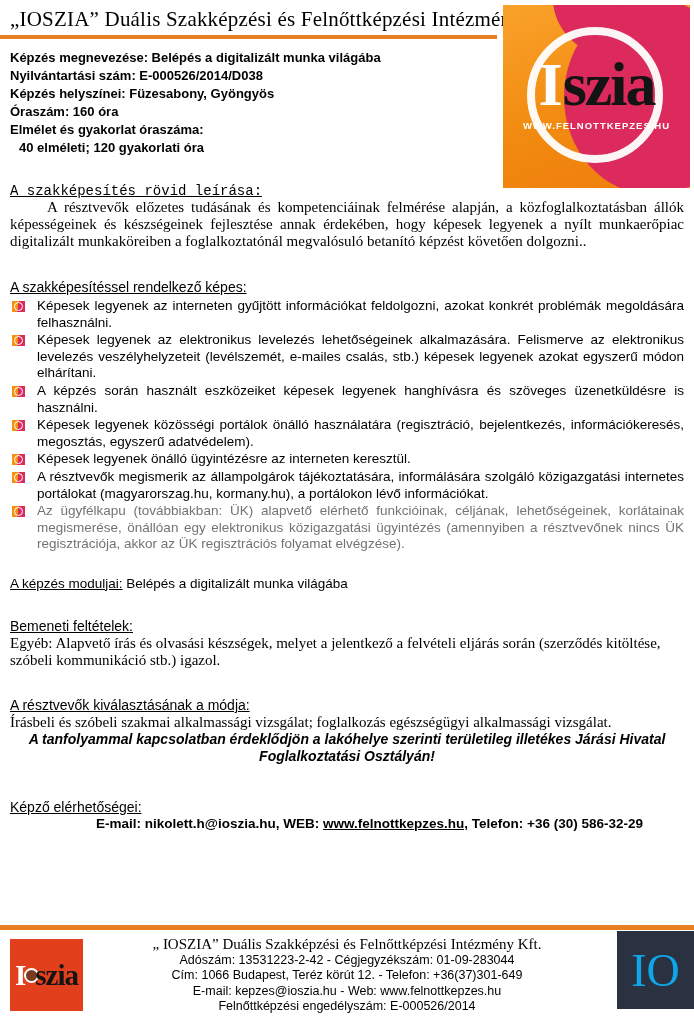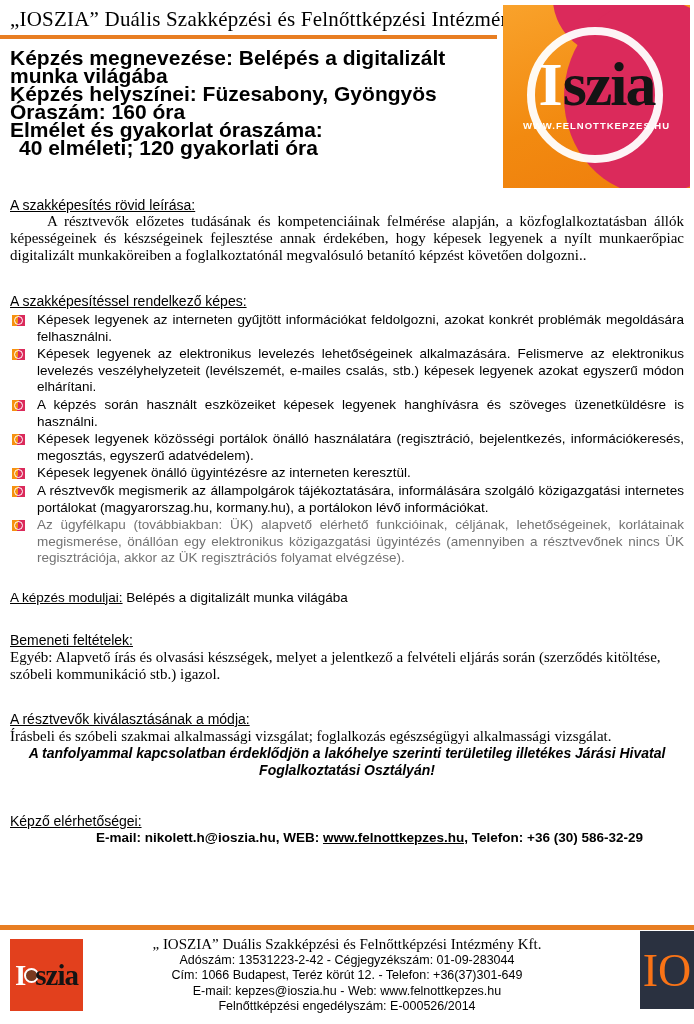--- a/index.html
+++ b/index.html
@@ -62,40 +62,40 @@
   .logo .logo-url {
     position: absolute; top: 115px; left: 0; width: 100%;
     text-align: center; color: #fff;
     font-size: 9.5px; font-weight: bold; letter-spacing: 1px;
     z-index: 2;
   }
 
   
   .info-block {
     margin: 10px 10px 0 10px;
-    font-weight: bold; font-size: 21px; line-height: 18px;
+    font-weight: bold; font-size: 13px; line-height: 18px;
     width: 480px;
   }
   .info-indent { padding-left: 9px; }
 
   
   .content { margin: 0 10px; }
   .sec-heading {
     font-size: 14px;
     text-decoration: underline;
     font-weight: normal;
   }
   .para {
     font-size: 15px; line-height: 17px;
     text-align: justify;
     font-family: Liberation Serif, serif;
   }
   .para.indent-first { text-indent: 37px; }
 
-  .desc-heading { margin-top: 40px; }
+  .desc-heading { margin-top: 26px; font-family: Liberation Mono, monospace; }
   .cap-heading  { margin-top: 29px; }
 
   .cap-list { list-style: none; margin-top: 3px; }
   .cap-list li {
     position: relative;
     padding-left: 27px;
     font-size: 13.5px; line-height: 16.6px;
     text-align: justify;
     margin-bottom: 1px;
   }
@@ -159,23 +159,23 @@
     position: absolute; left: 95px; right: 95px; top: 12px;
     text-align: center;
     font-size: 12.5px; line-height: 15.5px;
   }
   .footer-company {
     font-family: "Liberation Serif", serif;
     font-size: 15px;
   }
   .footer-logo-right {
     position: absolute; right: 0; top: 6px;
-    width: 54px; height: 78px;
+    width: 77px; height: 78px;
     background: #2a3140;
-    color: #f97316;
+    color: #0ea5e9;
     font-family: "Liberation Serif", serif;
     font-size: 46px;
     display: flex; align-items: center; justify-content: center;
   }
 </style>
 </head>
 <body>
 
 <div class="page">
 
@@ -185,20 +185,21 @@
   <div class="logo">
     <div class="blob-corner"></div>
     <div class="blob-main"></div>
     <div class="ring"></div>
     <div class="logo-text"><span class="logo-i">I</span><span class="logo-szia">szia</span></div>
     <div class="logo-url">WWW.FELNOTTKEPZES.HU</div>
   </div>
 
   <div class="info-block">
     <div>Képzés megnevezése: Belépés a digitalizált munka világába</div>
+    <div>Nyilvántartási szám: E-000526/2014/D038</div>
     <div>Képzés helyszínei: Füzesabony, Gyöngyös</div>
     <div>Óraszám: 160 óra</div>
     <div>Elmélet és gyakorlat óraszáma:</div>
     <div class="info-indent">40 elméleti; 120 gyakorlati óra</div>
   </div>
 
   <div class="content">
 
     <div class="sec-heading desc-heading">A szakképesítés rövid leírása:</div>
     <p class="para indent-first">A résztvevők előzetes tudásának és kompetenciáinak felmérése alapján, a közfoglalkoztatásban állók képességeinek és készségeinek fejlesztése annak érdekében, hogy képesek legyenek a nyílt munkaerőpiac digitalizált munkaköreiben a foglalkoztatónál megvalósuló betanító képzést követően dolgozni..</p>

